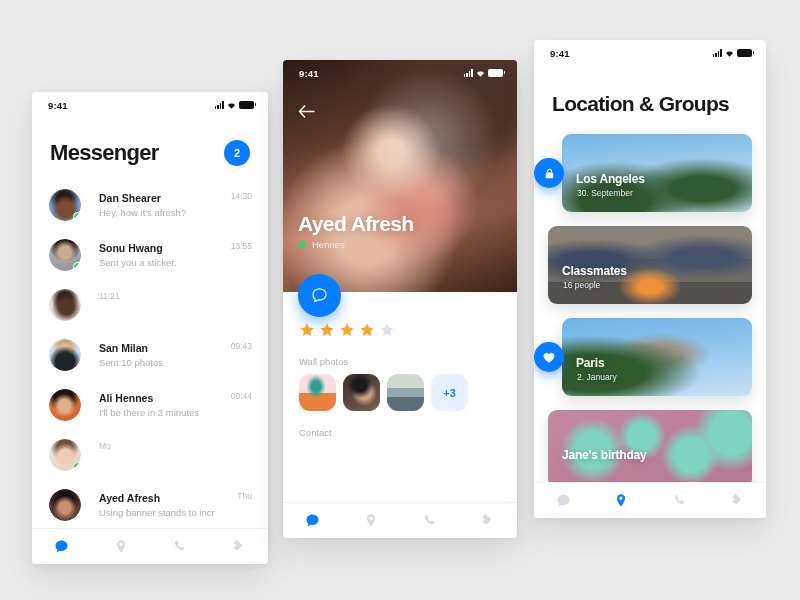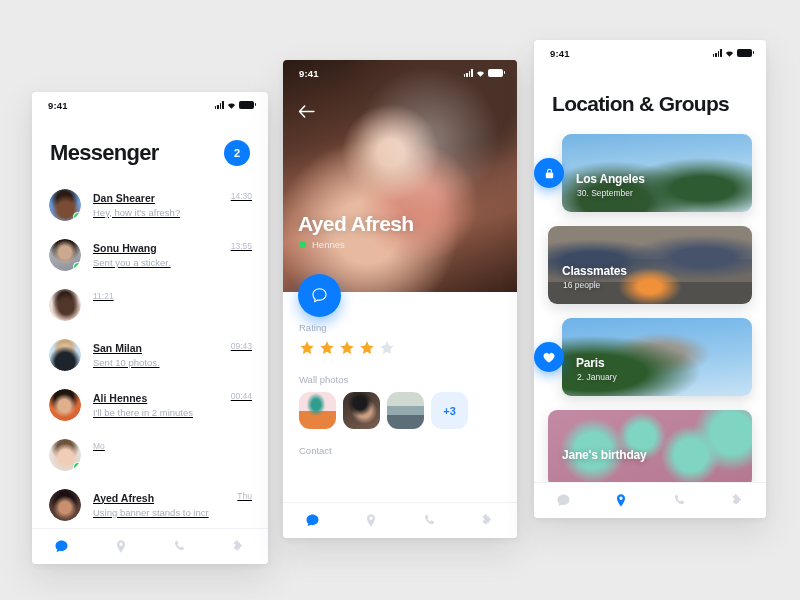--- a/index.html
+++ b/index.html
@@ -55,22 +55,22 @@
     padding: 22px 18px 14px 18px;
   }
   .msg-title { font-size: 22px; font-weight: bold; letter-spacing: -.7px; color: #16181d; }
   .badge {
     width: 26px; height: 26px; border-radius: 50%;
     background: #0a7cff; color: #fff; font-size: 11px; font-weight: bold;
     display: flex; align-items: center; justify-content: center;
   }
   .chat-list { padding: 0 0 0 0; }
   .chat-row {
-    display: flex; align-items: center; gap: 12px;
-    padding: 9px 16px 9px 17px; position: relative; text-decoration: underline;
+    display: flex; align-items: center; gap: 18px;
+    padding: 9px 16px 9px 17px; position: relative;
   }
   .avatar {
     width: 32px; height: 32px; border-radius: 50%;
     position: relative; flex: 0 0 32px; overflow: hidden;
   }
   .avatar .face {
     position: absolute; inset: 0; border-radius: 50%;
   }
   .dot-online {
     position: absolute; right: -1px; bottom: 0px;
@@ -348,21 +348,20 @@
       </div>
     </div>
 
     <div class="fab">
       <svg width="19" height="19" viewBox="0 0 22 22">
         <path d="M11 3.2c4.3 0 7.6 2.9 7.6 6.6 0 3.7-3.3 6.6-7.6 6.6-.7 0-1.4-.1-2.1-.2l-3.6 2 .7-2.9C4.2 14 3.4 12 3.4 9.8c0-3.7 3.3-6.6 7.6-6.6z" fill="none" stroke="#ffffff" stroke-width="1.3" stroke-linejoin="round"></path>
       </svg>
     </div>
 
     <div class="body-section">
-      <div class="sec-label">Rating</div>
       <div class="stars">
         <svg width="16" height="16" viewBox="0 0 20 20">
             <path d="M10 1.6l2.5 5.3 5.7.8-4.1 4 1 5.7-5.1-2.8-5.1 2.8 1-5.7-4.1-4 5.7-.8z" fill="#f9a825"></path>
           </svg>
         <svg width="16" height="16" viewBox="0 0 20 20">
             <path d="M10 1.6l2.5 5.3 5.7.8-4.1 4 1 5.7-5.1-2.8-5.1 2.8 1-5.7-4.1-4 5.7-.8z" fill="#f9a825"></path>
           </svg>
         <svg width="16" height="16" viewBox="0 0 20 20">
             <path d="M10 1.6l2.5 5.3 5.7.8-4.1 4 1 5.7-5.1-2.8-5.1 2.8 1-5.7-4.1-4 5.7-.8z" fill="#f9a825"></path>
           </svg>

